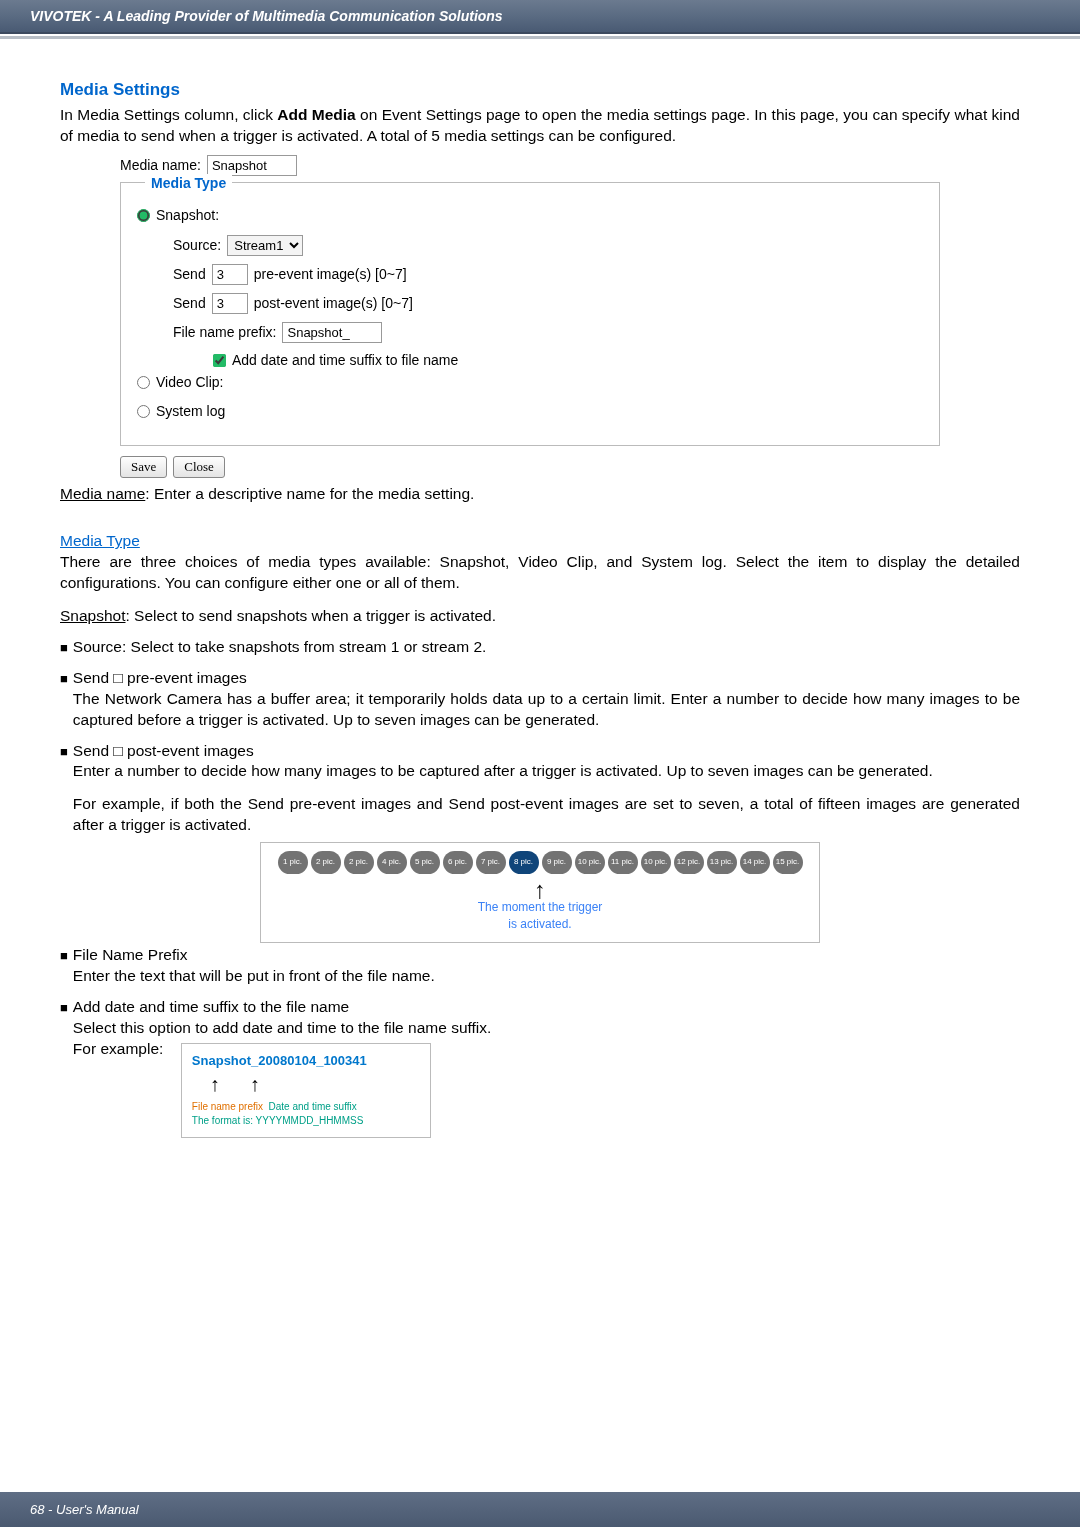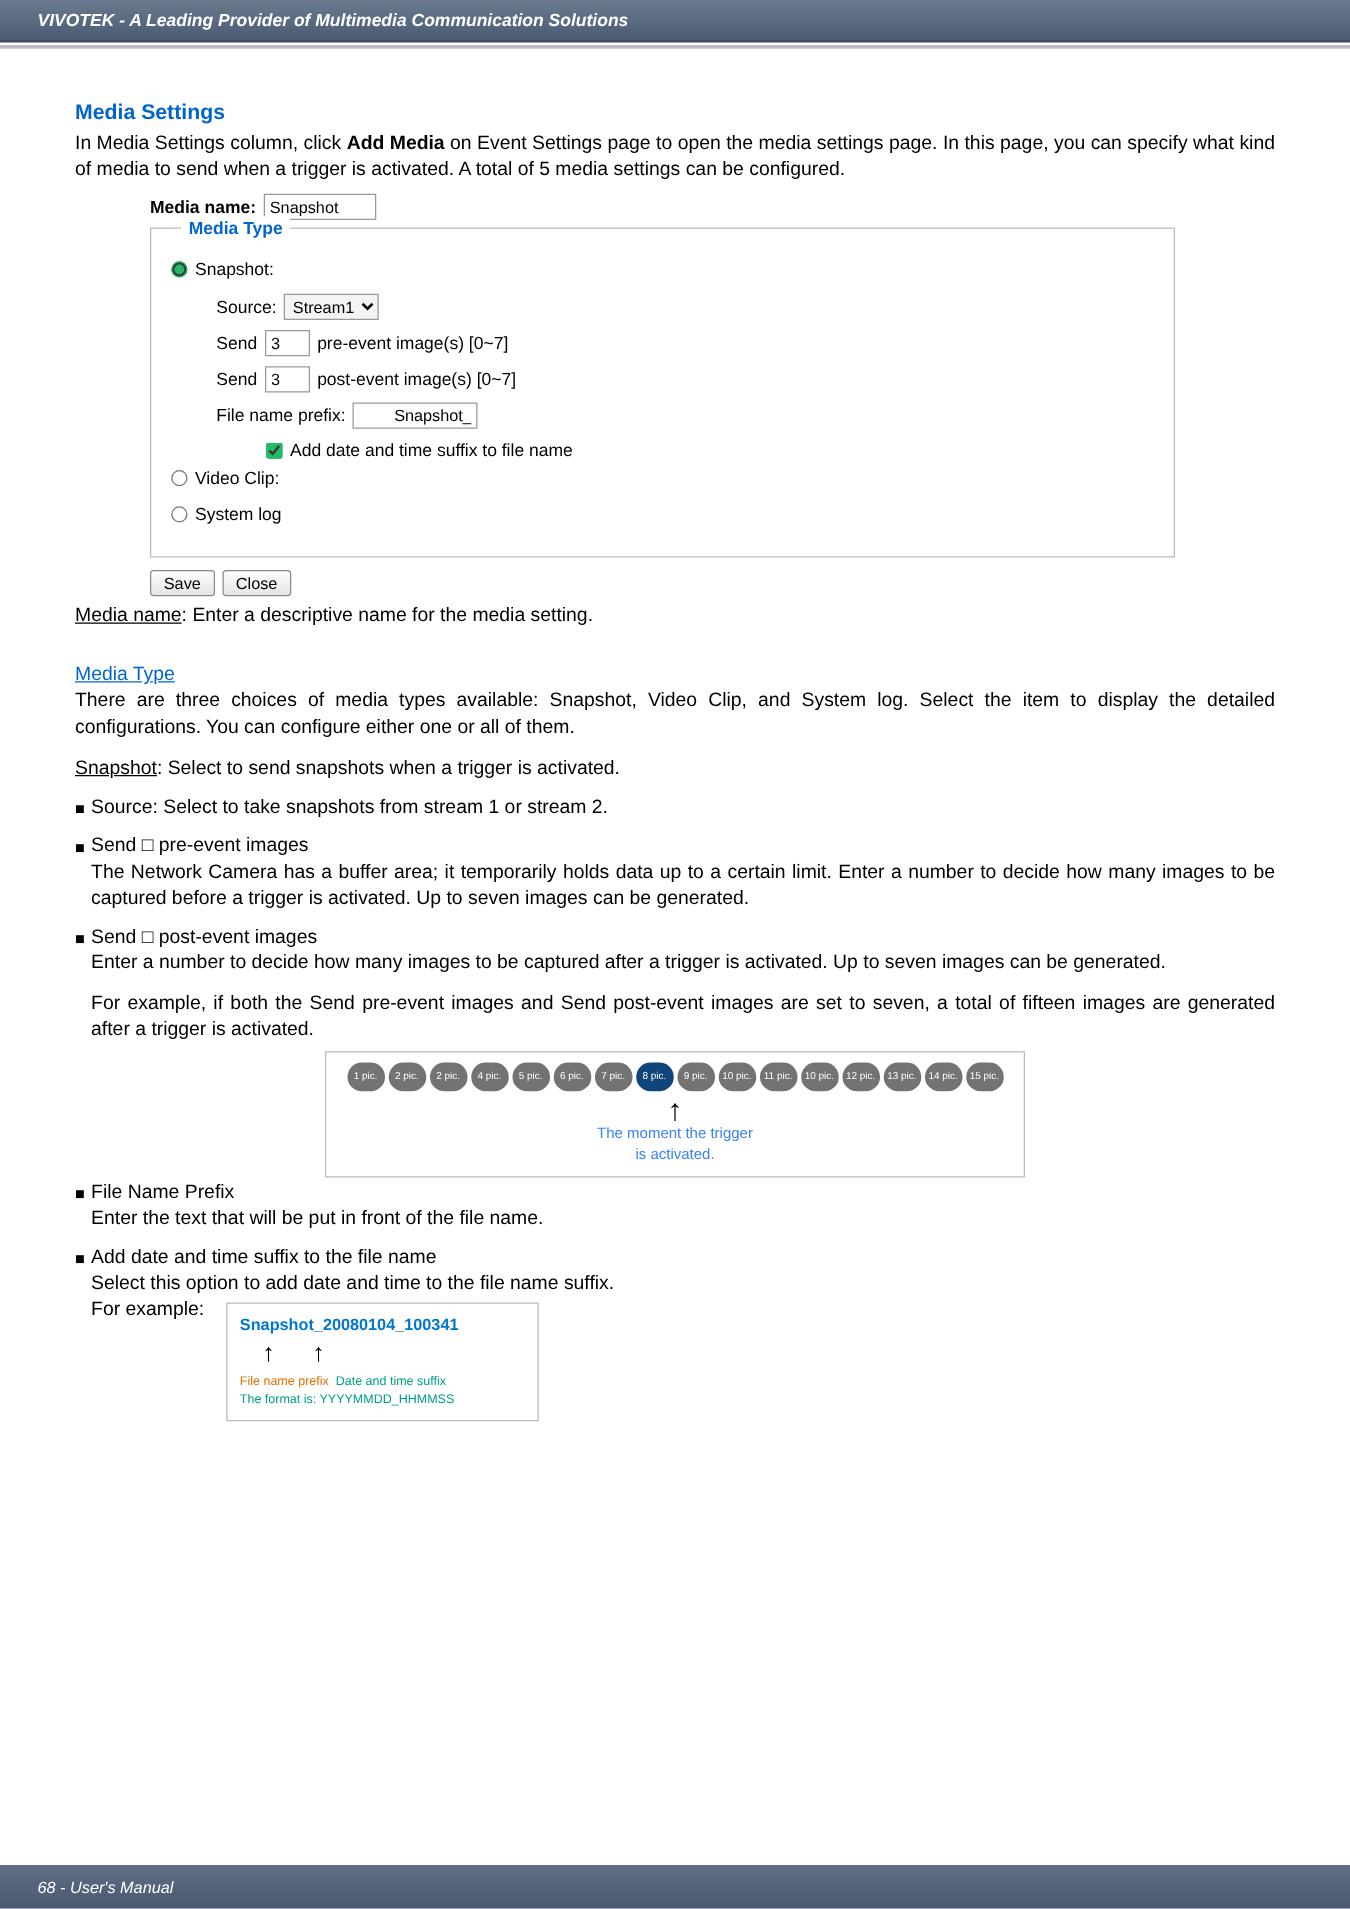--- a/index.html
+++ b/index.html
@@ -40,21 +40,21 @@
   .screenshot-block {
     margin: 8px auto 6px 60px;
     width: 820px;
   }
   .media-name-row {
     display: flex;
     align-items: center;
     gap: 6px;
     margin-bottom: 6px;
   }
-  .media-name-label { font-weight: bold; font-size: 14px; }
+  .media-name-label { font-weight: normal; font-size: 14px; }
   .text-input {
     border: 1px solid #999;
     padding: 2px 4px;
     font-size: 13px;
     font-family: Arial, sans-serif;
     background: #fff;
     width: 90px;
   }
   .fieldset-box {
     border: 1px solid #bbb;
@@ -87,37 +87,38 @@
     margin: 8px 0;
     font-size: 14px;
   }
   .form-row select {
     border: 1px solid #999;
     font-size: 13px;
     padding: 1px 2px;
     background: #f4f4f4;
   }
   .send-input { width: 36px; }
-  .prefix-input { width: 100px; text-align: right; }
+  .prefix-input { width: 100px; }
   .checkbox-row {
     display: flex;
     align-items: center;
     gap: 6px;
     margin: 6px 0 4px 40px;
     font-size: 14px;
   }
   .checkbox-row input[type="checkbox"] { accent-color: #2b6; }
   .btn-row { margin-top: 8px; display: flex; gap: 6px; }
   .btn {
     border: 1px solid #888;
     background: linear-gradient(#fefefe,#e4e4e4);
     padding: 2px 10px;
     font-size: 13px;
     border-radius: 3px;
     cursor: pointer;
+    font-family: Liberation Serif, serif;
   }
   .underline-link {
     text-decoration: underline;
     color: #000;
   }
   .blue-underline {
     color: #0066cc;
     text-decoration: underline;
   }
   .bullet-row { display: flex; margin-top: 10px; }

